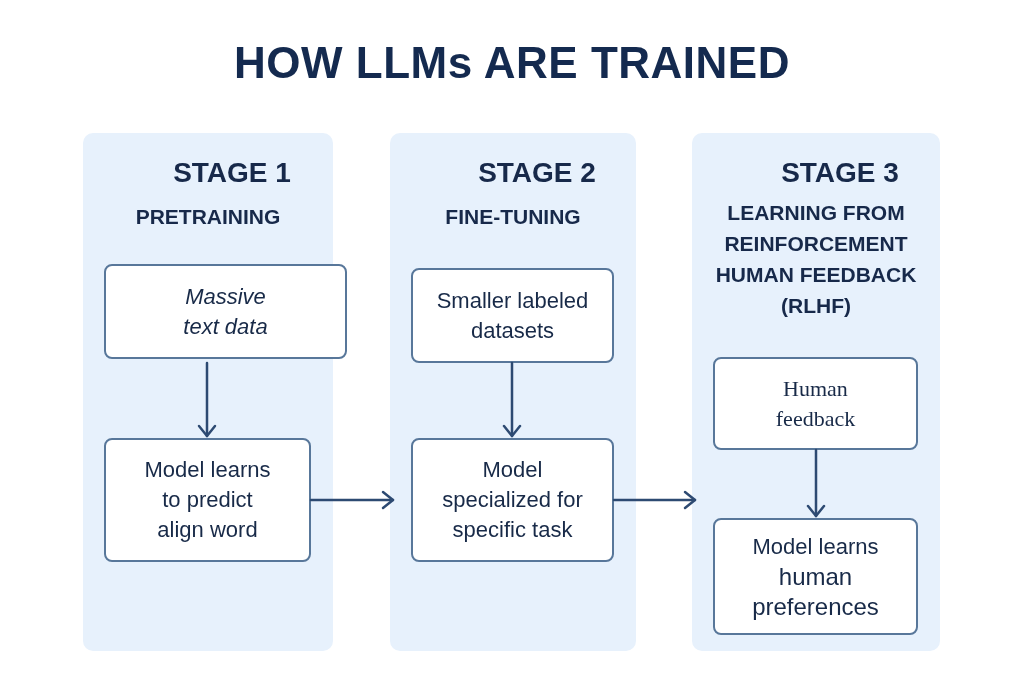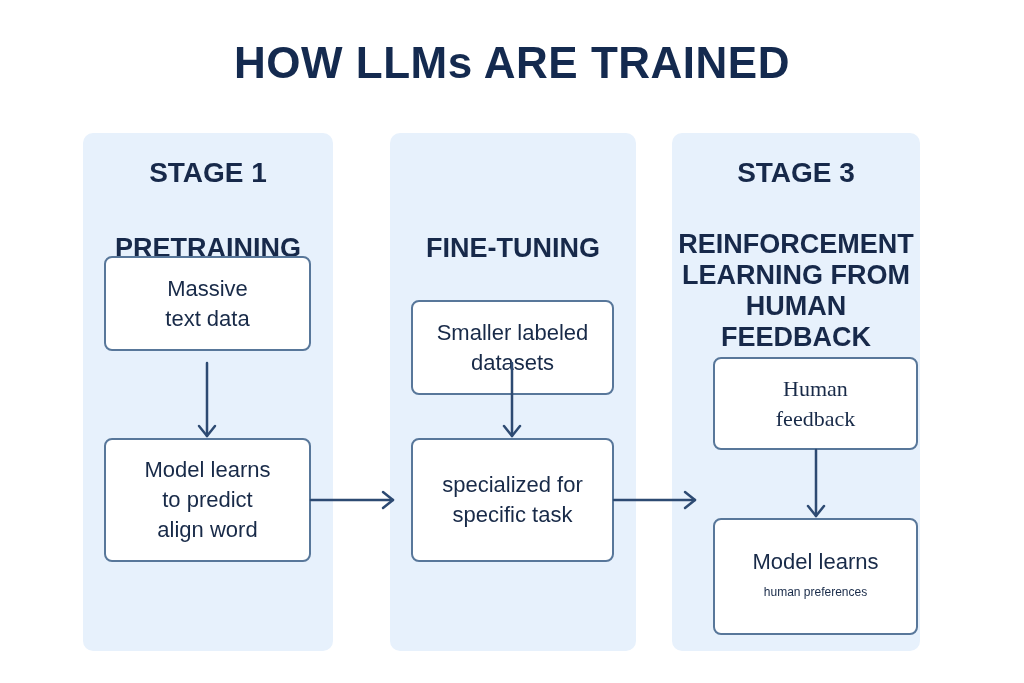--- a/index.html
+++ b/index.html
@@ -2,73 +2,75 @@
 <html><head>
 <meta charset="utf-8">
 <style>
   html, body { margin:0; padding:0; }
   body { width:1024px; height:683px; background:#ffffff; position:relative; overflow:hidden;
          font-family:"Liberation Sans", sans-serif; color:#16294a; }
   .title { position:absolute; left:0; top:38px; width:1024px; text-align:center;
            font-size:44px; font-weight:700; color:#142a4f; letter-spacing:0.5px; }
   .panel { position:absolute; top:133px; height:518px; background:#e7f1fc; border-radius:10px; }
   .stage { position:absolute; left:0; width:100%; text-align:center; font-weight:700; color:#17294a; }
-  .stage-num { top:24px; font-size:28px; }
-  .stage-name { top:68px; font-size:27px; line-height:31px;margin-top:32px; }
+  .stage-num { top:24px; font-size:28px;padding-left:24px; }
+  .stage-name { top:68px; font-size:21px; line-height:31px; }
   .box { position:absolute; background:#ffffff; border:2.5px solid #58779a; border-radius:8px;
          display:flex; align-items:center; justify-content:center; text-align:center;
          font-size:22px; line-height:30px; color:#182a48; box-sizing:border-box; }
   .box span { display:block; }
-  .small { font-size:12px; }
+  .small { font-size:24px; }
   svg.arrows { position:absolute; left:0; top:0; pointer-events:none; }
 </style>
 </head>
 <body>
 
 <div class="title">HOW LLMs ARE TRAINED</div>
 
 <div class="panel" style="left:83px; width:250px;">
   <div class="stage stage-num">STAGE 1</div>
   <div class="stage stage-name">PRETRAINING</div>
 </div>
-<div class="box" style="left:104px; top:256px; width:207px; height:95px;">
+<div class="box" style="left:104px; top:264px; width:243px; height:95px;font-style:italic;">
   <div>
     <span>Massive</span>
     <span>text data</span>
   </div>
 </div>
 <div class="box" style="left:104px; top:438px; width:207px; height:124px;">
   <div>
     <span>Model learns</span>
     <span>to predict</span>
     <span>align word</span>
   </div>
 </div>
 
 <div class="panel" style="left:390px; width:246px;">
+  <div class="stage stage-num">STAGE 2</div>
   <div class="stage stage-name">FINE-TUNING</div>
 </div>
-<div class="box" style="left:411px; top:268px; width:203px; height:95px;margin-top:32px;">
+<div class="box" style="left:411px; top:268px; width:203px; height:95px;">
   <div>
     <span>Smaller labeled</span>
     <span>datasets</span>
   </div>
 </div>
 <div class="box" style="left:411px; top:438px; width:203px; height:124px;">
   <div>
+    <span>Model</span>
     <span>specialized for</span>
     <span>specific task</span>
   </div>
 </div>
 
-<div class="panel" style="left:672px; width:248px;">
+<div class="panel" style="left:692px; width:248px;">
   <div class="stage stage-num">STAGE 3</div>
   <div class="stage stage-name" style="top:64px;">
+    <span style="display:block">LEARNING FROM</span>
     <span style="display:block">REINFORCEMENT</span>
-    <span style="display:block">LEARNING FROM</span>
     <span style="display:block">HUMAN FEEDBACK</span>
     <span style="display:block">(RLHF)</span>
   </div>
 </div>
 <div class="box" style="left:713px; top:357px; width:205px; height:93px;font-family:Liberation Serif, serif;">
   <div>
     <span>Human</span>
     <span>feedback</span>
   </div>
 </div>

